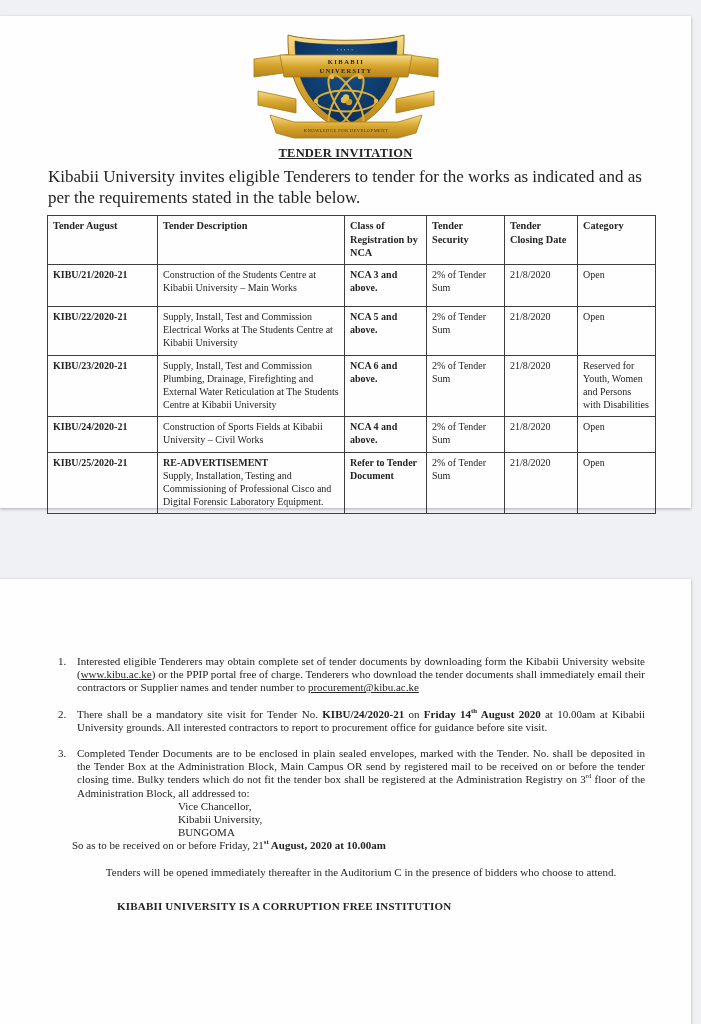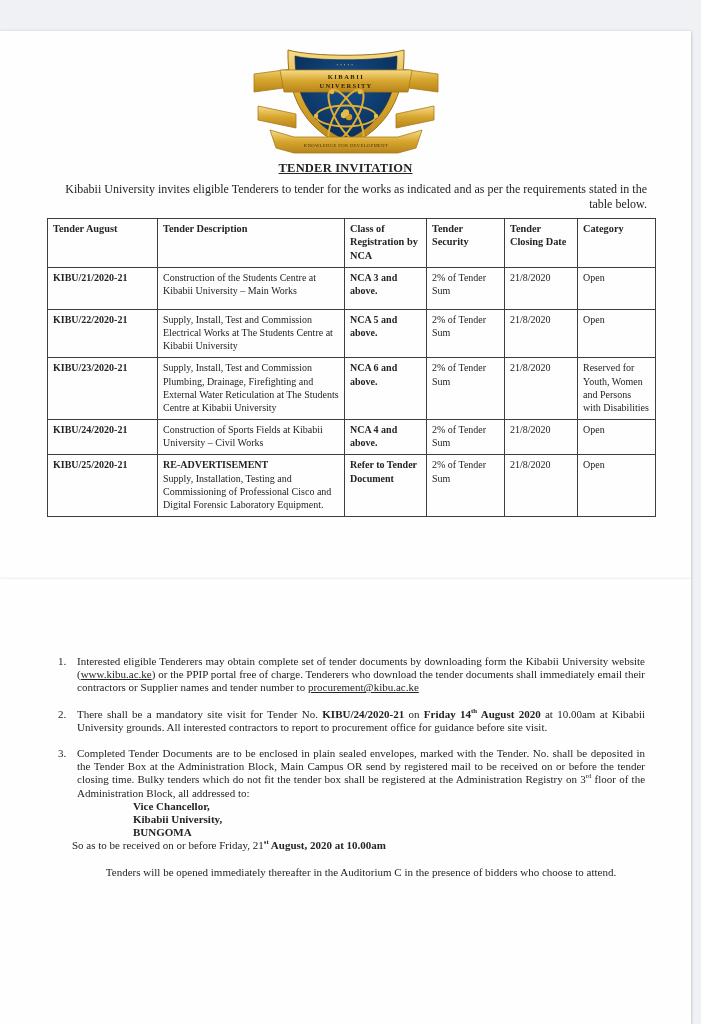--- a/index.html
+++ b/index.html
@@ -8,30 +8,30 @@
     background:#f0f1f4;
     font-family:"Liberation Serif","DejaVu Serif",serif;
     color:#242424;
     -webkit-font-smoothing:antialiased;
   }
   .viewer { position:relative; width:701px; height:1024px; overflow:hidden; }
   .page {
     position:absolute; left:0; width:691px; background:#fefefe;
     box-shadow:0 1px 3px rgba(50,50,60,0.35);
   }
-  .page-1 { top:31px; height:548px; }
+  .page-1 { top:16px; height:492px; }
   .page-2 { top:579px; height:445px; }
 
   
   .logo-wrap { width:192px; margin:13px auto 0; }
   .doc-title {
     text-align:center; font-weight:bold; font-size:12.5px;
     text-decoration:underline; letter-spacing:0.2px; margin-top:1px;
   }
-  .intro { font-size:12px; line-height:1.22; margin:6px 44px 0 48px;text-align:right; }
+  .intro { font-size:17px; line-height:1.22; margin:6px 44px 0 48px; }
 
   table.tender {
     border-collapse:collapse; table-layout:fixed;
     margin:7px 0 0 47px; width:608px;
     font-size:10px; line-height:1.32;
   }
   table.tender th, table.tender td {
     border:1px solid #3e3e3e; padding:3px 5px 5px; vertical-align:top; text-align:left;
     overflow:hidden;
   }
@@ -39,21 +39,21 @@
   .cell-number { font-weight:bold; }
   .cell-nca { font-weight:bold; }
   tr.row-1 td { height:33px; }
 
   
   .p2-content { padding:76px 46px 0 58px; font-size:11px; line-height:1.2; }
   .list-item { display:flex; margin:0 0 13px 0; }
   .list-num { width:19px; flex:none; }
   .list-text { flex:1; text-align:justify; }
   .list-item.no-gap { margin-bottom:0; }
-  .address { margin-left:75px;font-weight:bold; }
+  .address { margin-left:120px; }
   .received-line { margin-left:14px; }
   .closing-para { margin:14px 0 0 19px; max-width:574px;text-align:center; }
   .footer-line { margin:20px 0 0 59px; font-weight:bold; letter-spacing:0.2px; }
   sup { font-size:0.62em; line-height:0; }
 </style>
 </head>
 <body>
 
 <div class="viewer">
 
@@ -193,17 +193,18 @@
       <div class="address">
         <div>Vice Chancellor,</div>
         <div>Kibabii University,</div>
         <div>BUNGOMA</div>
       </div>
 
       <div class="received-line"><span>So as to be received on or before </span><span style="font-weight: normal;">Friday, 21</span><sup style="font-weight: bold;">st</sup><span style="font-weight: bold;"> August, 2020 at 10.00am</span></div>
 
       <div class="closing-para">Tenders will be opened immediately thereafter in the Auditorium C in the presence of bidders who choose to attend.</div>
 
+      <div class="footer-line">KIBABII UNIVERSITY IS A CORRUPTION FREE INSTITUTION</div>
 
     </div>
   </div>
 
 </div>
 
 </body></html>

